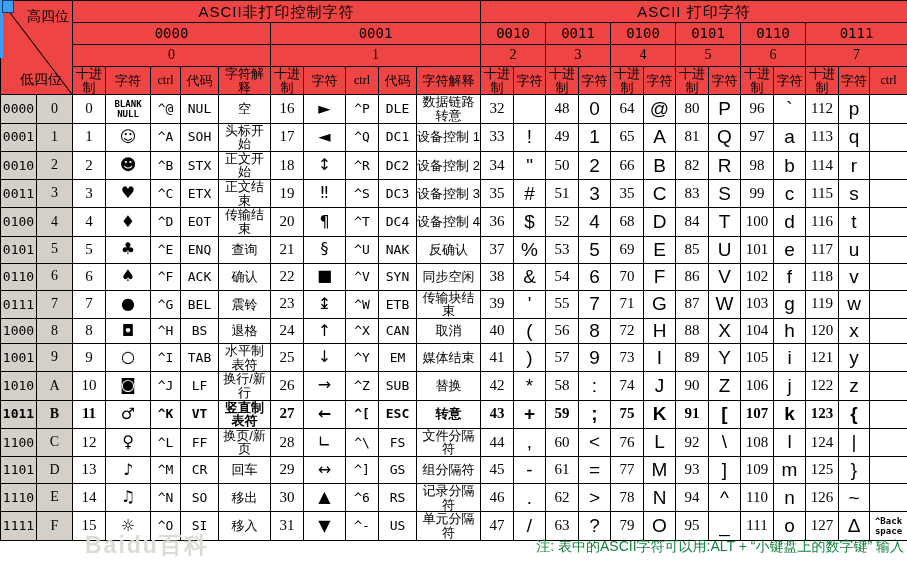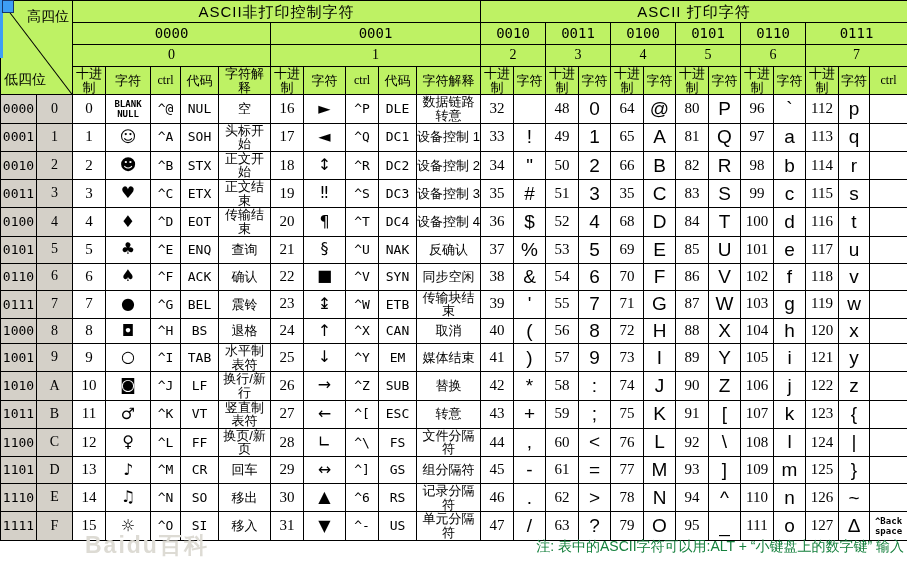--- a/index.html
+++ b/index.html
@@ -9,40 +9,40 @@
     overflow:hidden;
   }
   table#ascii{
     position:absolute;left:0;top:0;width:907px;height:533px;
     border-collapse:collapse;table-layout:fixed;
   }
   #ascii th,#ascii td{
     border:1px solid #000;text-align:center;vertical-align:middle;
     padding:0;overflow:hidden;line-height:1.05;
   }
-  #ascii thead th{background:#bef264;font-weight:normal;}
+  #ascii thead th{background:#ef4444;font-weight:normal;}
   th.title{font-size:15px;letter-spacing:1px;}
   th.bingrp{font-size:14px;font-family:"DejaVu Sans Mono",monospace;}
   th.diggrp{font-size:14px;font-family:"Liberation Serif",serif;}
   th.colhead{font-size:13px;}
   th.colhead.mono{font-family:Liberation Serif, serif;font-size:12px;}
   td.bin{background:#d4d0c8;font-size:13px;font-family:"DejaVu Sans Mono",monospace;}
   td.hex{background:#d4d0c8;font-size:14px;font-family:"Liberation Serif",serif;}
   td.dec{font-size:15px;font-family:"Liberation Serif",serif;}
   td.cchar{font-size:16px;font-family:"DejaVu Sans",sans-serif;}
   td.pchar{font-size:19px;font-family:"Liberation Sans",sans-serif;}
   td.ctrl,td.code{font-size:13px;font-family:"DejaVu Sans Mono",monospace;}
   td.expl{font-size:13px;}
   td.lastctrl{font-size:10px;font-family:"DejaVu Sans Mono",monospace;}
   .twoline{font-size:9px;font-weight:bold;font-family:"DejaVu Sans Mono",monospace;line-height:1.15;}
   
   th.corner{position:relative;padding:0;}
   th.corner svg{position:absolute;left:0;top:0;width:100%;height:100%;}
   .corner-high{position:absolute;top:8px;right:3px;font-size:14px;}
-  .corner-low{position:absolute;bottom:8px;left:3px;font-size:14px;}
+  .corner-low{position:absolute;bottom:8px;left:19px;font-size:14px;}
   
   #blue-strip{position:absolute;left:0;top:0;width:3px;height:58px;background:#3d9ef5;}
   #blue-square{
     position:absolute;left:2px;top:0;width:12px;height:13px;
     background:#3d9ef5;border:1px solid #16376b;box-sizing:border-box;
   }
   
   #note{
     position:absolute;right:3px;top:538px;font-size:14px;color:#15803d;
     font-family:"Liberation Sans","DejaVu Sans",sans-serif;
@@ -439,21 +439,21 @@
           <td class="dec">74</td>
           <td class="pchar">J</td>
           <td class="dec">90</td>
           <td class="pchar">Z</td>
           <td class="dec">106</td>
           <td class="pchar">j</td>
           <td class="dec">122</td>
           <td class="pchar">z</td>
           <td class="lastctrl"></td>
         </tr>
-        <tr style="height: 27px;">
+        <tr style="height: 27px; font-weight: bold;">
           <td class="bin">1011</td>
           <td class="hex">B</td>
           <td class="dec">11</td>
           <td class="cchar">♂</td>
           <td class="ctrl">^K</td>
           <td class="code">VT</td>
           <td class="expl">竖直制表符</td>
           <td class="dec">27</td>
           <td class="cchar">←</td>
           <td class="ctrl">^[</td>

